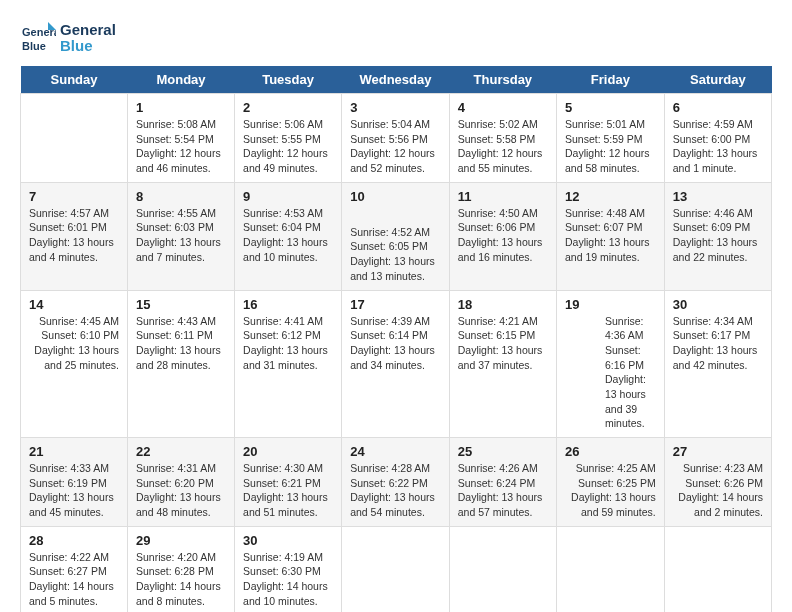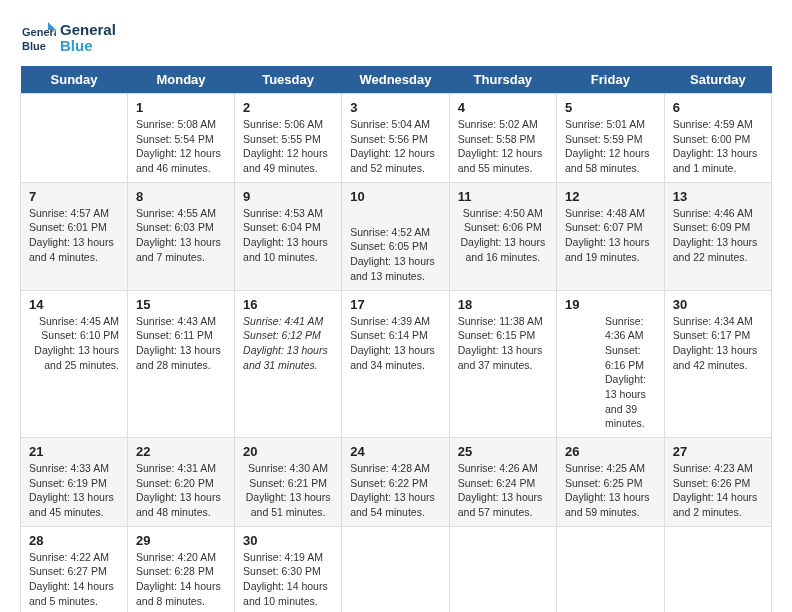--- a/index.html
+++ b/index.html
@@ -176,21 +176,21 @@
         </td>
         <td>
           <div class="day-number">10</div>
           <div class="day-info" style="white-space: pre-line; margin-top: 21px;">Sunrise: 4:52 AM
 Sunset: 6:05 PM
 Daylight: 13 hours
 and 13 minutes.</div>
         </td>
         <td>
           <div class="day-number">11</div>
-          <div class="day-info" style="white-space: pre-line; text-align: center;">Sunrise: 4:50 AM
+          <div class="day-info" style="white-space: pre-line;">Sunrise: 4:50 AM
 Sunset: 6:06 PM
 Daylight: 13 hours
 and 16 minutes.</div>
         </td>
         <td>
           <div class="day-number">12</div>
           <div class="day-info" style="white-space: pre-line;">Sunrise: 4:48 AM
 Sunset: 6:07 PM
 Daylight: 13 hours
 and 19 minutes.</div>
@@ -213,35 +213,35 @@
         </td>
         <td>
           <div class="day-number">15</div>
           <div class="day-info" style="white-space: pre-line;">Sunrise: 4:43 AM
 Sunset: 6:11 PM
 Daylight: 13 hours
 and 28 minutes.</div>
         </td>
         <td>
           <div class="day-number">16</div>
-          <div class="day-info" style="white-space: pre-line; font-style: italic;">Sunrise: 4:41 AM
+          <div class="day-info" style="white-space: pre-line;">Sunrise: 4:41 AM
 Sunset: 6:12 PM
 Daylight: 13 hours
 and 31 minutes.</div>
         </td>
         <td>
           <div class="day-number">17</div>
           <div class="day-info" style="white-space: pre-line;">Sunrise: 4:39 AM
 Sunset: 6:14 PM
 Daylight: 13 hours
 and 34 minutes.</div>
         </td>
         <td>
           <div class="day-number">18</div>
-          <div class="day-info" style="white-space: pre-line;">Sunrise: 11:38 AM
+          <div class="day-info" style="white-space: pre-line;">Sunrise: 4:21 AM
 Sunset: 6:15 PM
 Daylight: 13 hours
 and 37 minutes.</div>
         </td>
         <td>
           <div class="day-number">19</div>
           <div class="day-info" style="white-space: pre-line; margin-left: 40px;">Sunrise: 4:36 AM
 Sunset: 6:16 PM
 Daylight: 13 hours
 and 39 minutes.</div>
@@ -264,49 +264,49 @@
         </td>
         <td>
           <div class="day-number">22</div>
           <div class="day-info" style="white-space: pre-line;">Sunrise: 4:31 AM
 Sunset: 6:20 PM
 Daylight: 13 hours
 and 48 minutes.</div>
         </td>
         <td>
           <div class="day-number">20</div>
-          <div class="day-info" style="white-space: pre-line; text-align: center;">Sunrise: 4:30 AM
+          <div class="day-info" style="white-space: pre-line;">Sunrise: 4:30 AM
 Sunset: 6:21 PM
 Daylight: 13 hours
 and 51 minutes.</div>
         </td>
         <td>
           <div class="day-number">24</div>
           <div class="day-info" style="white-space: pre-line;">Sunrise: 4:28 AM
 Sunset: 6:22 PM
 Daylight: 13 hours
 and 54 minutes.</div>
         </td>
         <td>
           <div class="day-number">25</div>
           <div class="day-info" style="white-space: pre-line;">Sunrise: 4:26 AM
 Sunset: 6:24 PM
 Daylight: 13 hours
 and 57 minutes.</div>
         </td>
         <td>
           <div class="day-number">26</div>
-          <div class="day-info" style="white-space: pre-line;">Sunrise: 4:25 AM
+          <div class="day-info" style="white-space: pre-line; text-align: right;">Sunrise: 4:25 AM
 Sunset: 6:25 PM
 Daylight: 13 hours
 and 59 minutes.</div>
         </td>
         <td>
           <div class="day-number">27</div>
-          <div class="day-info" style="white-space: pre-line;">Sunrise: 4:23 AM
+          <div class="day-info" style="white-space: pre-line; text-align: right;">Sunrise: 4:23 AM
 Sunset: 6:26 PM
 Daylight: 14 hours
 and 2 minutes.</div>
         </td>
       </tr>
       <tr>
         <td>
           <div class="day-number">28</div>
           <div class="day-info" style="white-space: pre-line;">Sunrise: 4:22 AM
 Sunset: 6:27 PM

